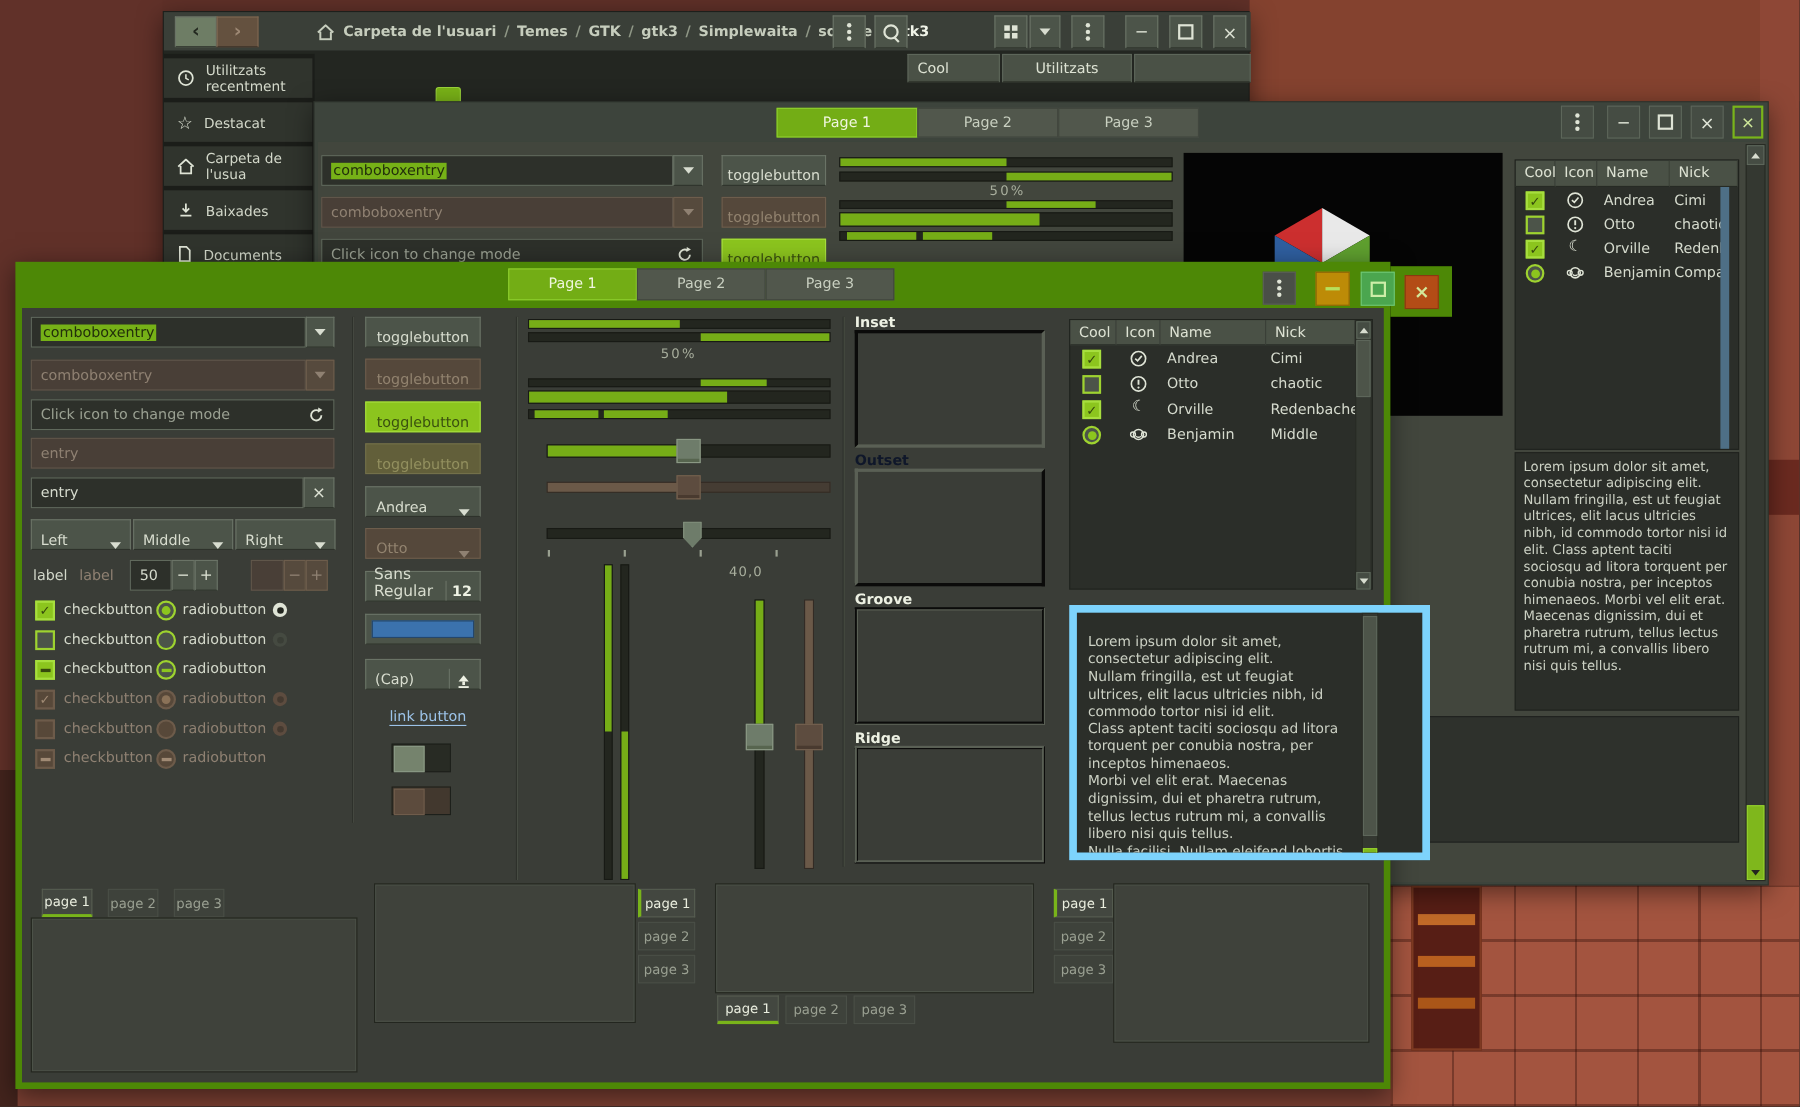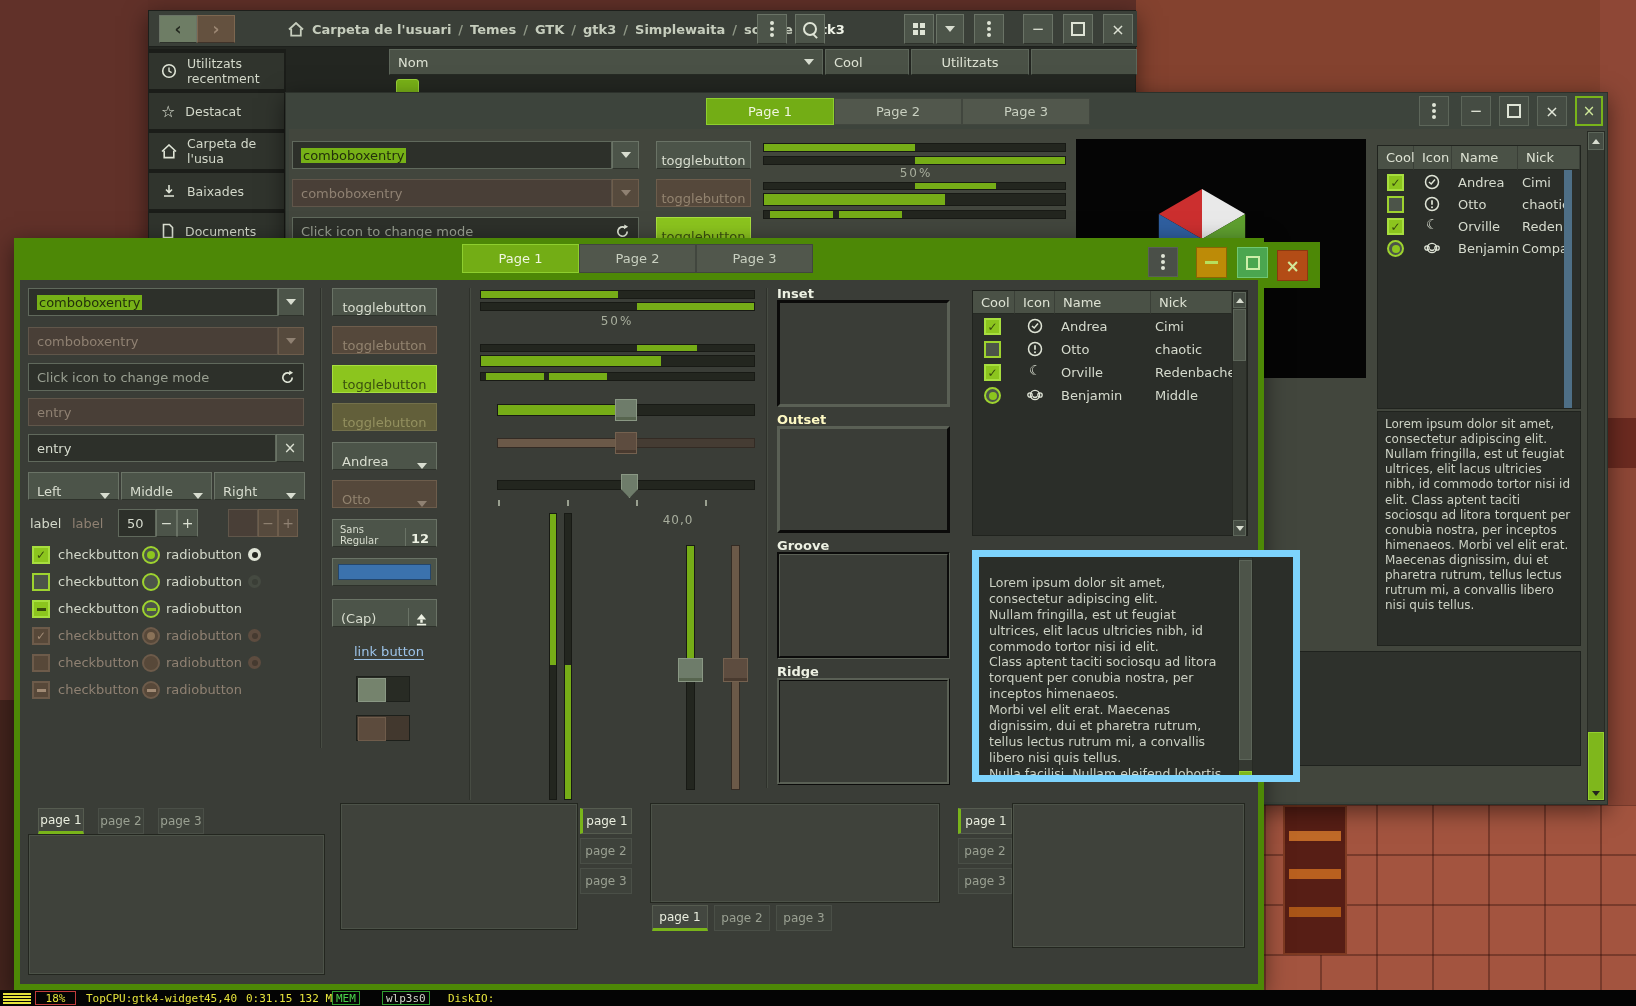--- a/index.html
+++ b/index.html
@@ -156,24 +156,20 @@
     <div class="a tbtn ctr" style="left:874px;top:3px;width:30px;height:30px;font-size:15px;">
         <span>−</span>
       </div>
     <div class="a tbtn ctr" style="left:914px;top:3px;width:30px;height:30px;">
         <span class="sq" style="border-color:#dfe4d6;"></span>
       </div>
     <div class="a tbtn ctr" style="left:954px;top:3px;width:30px;height:30px;font-size:16px;">
         <span>×</span>
       </div>
 
-    <div class="a th" style="left:240px;top:38px;width:434px;height:26px;border:1px solid #5d665a;border-bottom-color:#262a24;">
-      <span>Nom</span>
-      <span class="tri-d" style="margin-left:auto;"></span>
-    </div>
     <div class="a th" style="left:676px;top:38px;width:84px;height:26px;border:1px solid #5d665a;border-bottom-color:#262a24;">
       <span>Cool</span>
       </div>
     <div class="a th ctr" style="left:762px;top:38px;width:118px;height:26px;border:1px solid #5d665a;border-bottom-color:#262a24;">
       <span>Utilitzats</span>
       </div>
     <div class="a th" style="left:882px;top:38px;width:106px;height:26px;border:1px solid #5d665a;border-bottom-color:#262a24;"></div>
     <div class="a" style="left:247px;top:68px;width:23px;height:18px;background:#7ab317;border:1px solid #9ad33a;border-radius:3px;"></div>
 
     <div class="a" style="left:0;top:38px;width:137px;height:292px;background:#1b1d19;"></div>
@@ -549,21 +545,21 @@
       </div>
     <div class="a gbtn flex" style="left:318px;top:204px;width:105px;height:28px;padding:0 9px;">
       <span>Andrea</span>
         <span class="tri-d" style="margin-left:auto;"></span>
       </div>
     <div class="a gbtn dis flex" style="left:318px;top:242px;width:105px;height:28px;padding:0 9px;">
       <span>Otto</span>
         <span class="tri-d dis" style="margin-left:auto;"></span>
       </div>
     <div class="a gbtn flex" style="left:318px;top:281px;width:105px;height:28px;padding:0 7px;">
-      <span style="font-size:10px;">Sans Regular</span>
+      <span style="font-size:14px;">Sans Regular</span>
       <span style="width:1px;height:18px;background:#6a7366;margin:0 5px 0 auto;"></span>
       <span style="font-weight:bold;color:#eef2e4;">12</span>
       </div>
     <div class="a gbtn" style="left:318px;top:320px;width:105px;height:28px;">
       <div style="position:absolute;left:5px;top:5px;right:5px;bottom:5px;background:#3b72ad;border:1px solid #24466b;"></div>
       </div>
     <div class="a gbtn flex" style="left:318px;top:361px;width:105px;height:28px;padding:0 8px;">
       <span>(Cap)</span>
       <span style="width:1px;height:18px;background:#6a7366;margin:0 6px 0 auto;"></span>
       <span class="ctr">
@@ -633,21 +629,21 @@
       <div class="pfill" style="width:100%;height:46%;"></div>
       </div>
     <div class="a shandle" style="left:664px;top:420px;width:25px;height:24px;"></div>
     <div class="a trough dis" style="left:717px;top:307px;width:9px;height:245px;">
       <div class="pfill dis" style="width:100%;height:100%;"></div>
       </div>
     <div class="a shandle dis" style="left:709px;top:420px;width:25px;height:24px;"></div>
 
     <span class="a" style="left:763px;top:48px;font-weight:bold;color:#edf1e3;">Inset</span>
     <div class="a" style="left:763px;top:62px;width:173px;height:107px;border:3px inset #5a6055;"></div>
-    <span class="a" style="left:763px;top:174px;font-weight:bold;color:#fef9c3;">Outset</span>
+    <span class="a" style="left:763px;top:174px;font-weight:bold;color:#0f172a;">Outset</span>
     <div class="a" style="left:763px;top:188px;width:173px;height:107px;border:3px outset #5a6055;"></div>
     <span class="a" style="left:763px;top:300px;font-weight:bold;color:#edf1e3;">Groove</span>
     <div class="a" style="left:763px;top:314px;width:173px;height:107px;border:3px groove #5a6055;"></div>
     <span class="a" style="left:763px;top:426px;font-weight:bold;color:#edf1e3;">Ridge</span>
     <div class="a" style="left:763px;top:440px;width:173px;height:107px;border:3px ridge #5a6055;"></div>
 
     <div class="a" style="left:958px;top:52px;width:276px;height:246px;background:#2b2e29;border:1px solid #20231e;">
       <div class="a th" style="left:0;top:0;width:42px;height:23px;">
           <span>Cool</span>
         </div>
@@ -766,31 +762,14 @@
       </div>
     <div class="a ntab off ctr" style="left:944px;top:600px;width:54px;height:26px;">
         <span>page 2</span>
       </div>
     <div class="a ntab off ctr" style="left:944px;top:630px;width:54px;height:26px;">
         <span>page 3</span>
       </div>
     <div class="a" style="left:998px;top:565px;width:233px;height:145px;background:#3f423b;border:1px solid #23261f;box-shadow:inset 0 0 0 1px #4c5248;"></div>
   </div>
 
-  <div class="a" id="sb" style="left:0;top:990px;width:1636px;height:16px;background:#040404;z-index:40;font-family:'DejaVu Sans Mono',monospace;font-size:11px;color:#e6e33c;">
-    <span class="a" style="left:3px;top:2px;width:28px;height:12px;background:repeating-linear-gradient(0deg,#e6e33c 0 2px,transparent 2px 3px);"></span>
-    <div class="a ctr" style="left:35px;top:1px;width:41px;height:14px;border:1px solid #c23c3c;">
-        <span>18%</span>
-      </div>
-    <span class="a" style="left:86px;top:2px;">TopCPU:</span>
-    <span class="a" style="left:132px;top:2px;">gtk4-widget-</span>
-    <span class="a" style="left:204px;top:2px;">45,40</span>
-    <span class="a" style="left:246px;top:2px;">0:31.15 132 M</span>
-    <div class="a ctr" style="left:332px;top:1px;height:14px;padding:0 3px;border:1px solid #2f9c2f;color:#49d049;">
-        <span>MEM</span>
-      </div>
-    <div class="a ctr" style="left:382px;top:1px;height:14px;padding:0 3px;border:1px solid #2f9c2f;color:#cfd4c8;">
-        <span>wlp3s0</span>
-      </div>
-    <span class="a" style="left:448px;top:2px;">DiskIO:</span>
-  </div>
 
 </div>
 
 </body></html>

